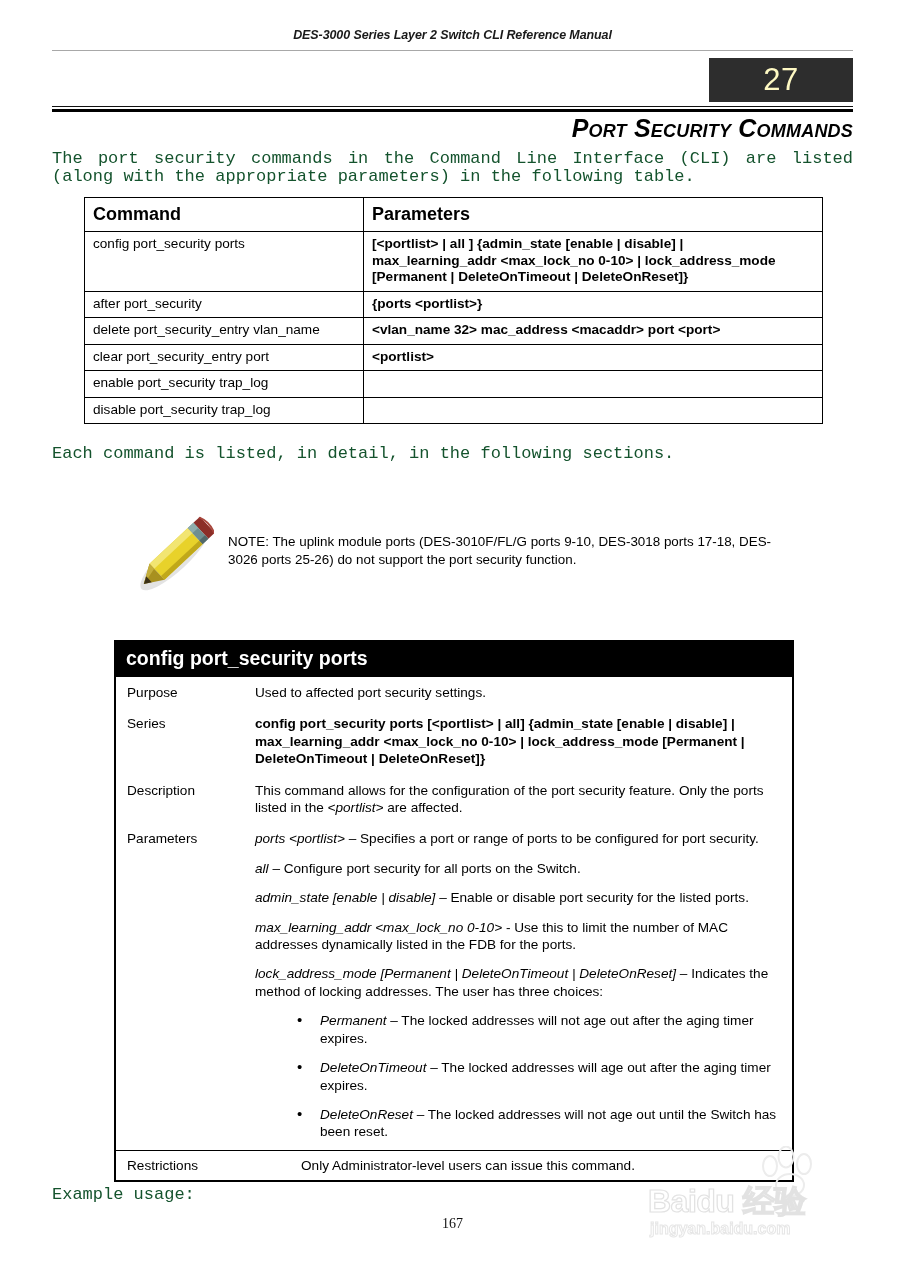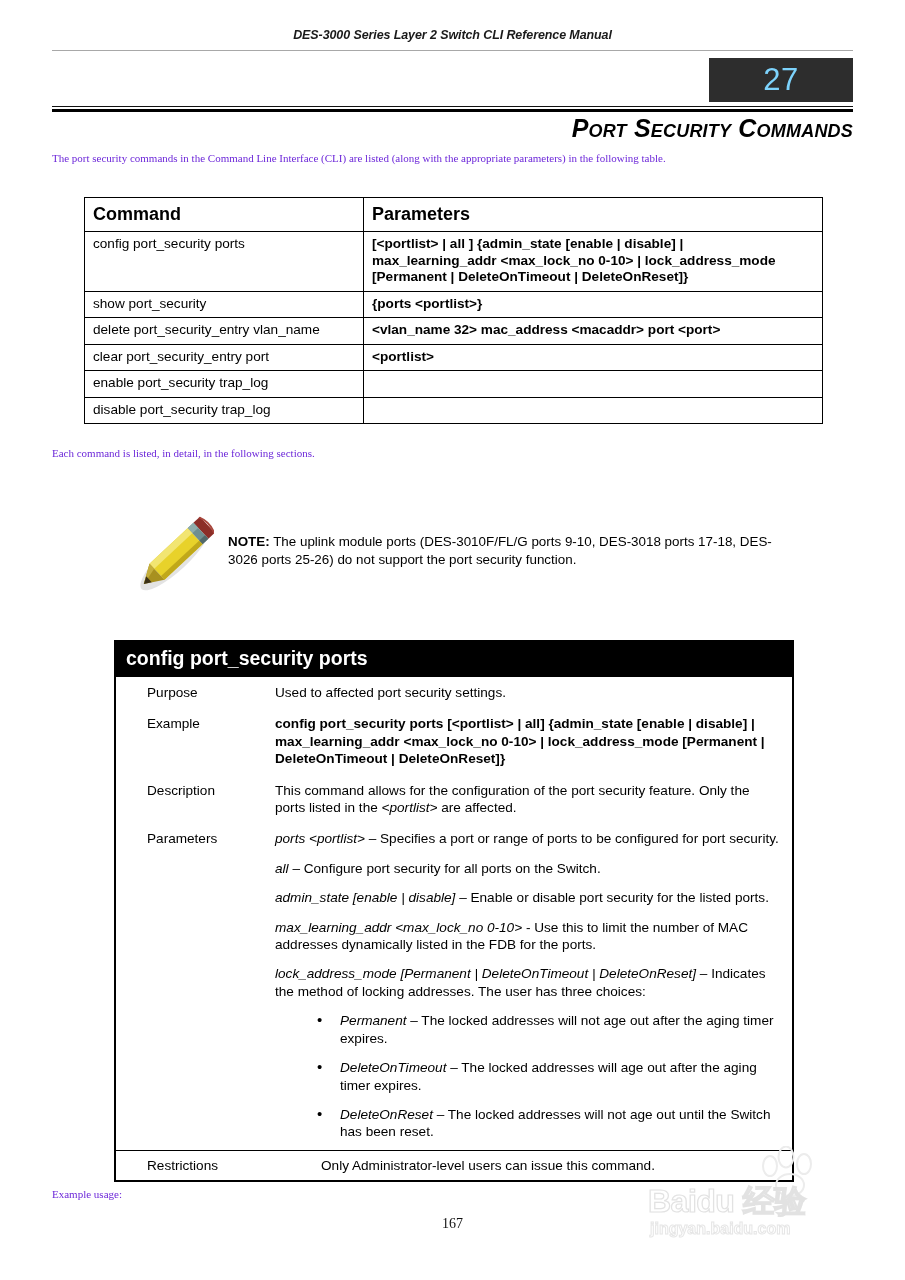--- a/index.html
+++ b/index.html
@@ -46,21 +46,21 @@
   }
 
   
   .chapter-badge {
     position: absolute;
     left: 709px;
     top: 58px;
     width: 144px;
     height: 44px;
     background: #2d2d2d;
-    color: #7dd3fc;
+    color: #fef9c3;
     font-family: "Liberation Sans", sans-serif;
     font-size: 31px;
     line-height: 44px;
     text-align: center;
     letter-spacing: 0.5px;
   }
 
   .title-rule {
     position: absolute;
     left: 52px;
@@ -81,25 +81,25 @@
     font-style: italic;
     font-size: 25px;
     font-variant: small-caps;
     letter-spacing: 0.2px;
     white-space: nowrap;
   }
 
   
   .para {
     position: absolute;
-    font-family: Liberation Serif, serif;
-    font-size: 11px;
+    font-family: Liberation Mono, monospace;
+    font-size: 17px;
     line-height: 17.5px;
     text-align: justify;
-    color: #6d28d9;
+    color: #14532d;
   }
   #intro-para { left: 52px; top: 150px; width: 801px; }
   #each-command-para { left: 52px; top: 445px; width: 801px; text-align: left; }
   #example-usage { left: 52px; top: 1186px; width: 400px; text-align: left; }
 
   
   .cmd-table {
     position: absolute;
     left: 84px;
     top: 197px;
@@ -145,21 +145,21 @@
   .note-text {
     position: absolute;
     left: 90px;
     top: 30px;
     width: 550px;
     font-family: "Liberation Sans", sans-serif;
     font-size: 13.4px;
     line-height: 17.5px;
     color: #000;
   }
-  .note-text b { font-weight: bold; }
+  .note-text b { font-weight: normal; }
 
   
   .detail-box {
     position: absolute;
     left: 114px;
     top: 640px;
     width: 676px;
     border: 2px solid #000000;
     background: #ffffff;
     font-family: "Liberation Sans", sans-serif;
@@ -177,21 +177,20 @@
     display: flex;
     align-items: flex-start;
   }
   .drow .dlabel {
     width: 124px;
     flex: 0 0 124px;
     padding: 7px 4px 7px 11px;
     font-size: 13.6px;
     line-height: 17px;
     color: #000;
-    margin-left: 20px;
   }
   .drow .dcontent {
     flex: 1 1 auto;
     padding: 7px 12px 7px 0px;
     font-size: 13.6px;
     line-height: 17.4px;
   }
   .drow.restrictions {
     border-top: 1.4px solid #000;
   }
@@ -301,21 +300,21 @@
       </tr>
     </thead>
     <tbody>
       <tr>
         <td>config port_security ports</td>
         <td class="pcell"> [&lt;portlist&gt; | all ] {admin_state [enable | disable] |
 max_learning_addr &lt;max_lock_no 0-10&gt; | lock_address_mode
 [Permanent | DeleteOnTimeout | DeleteOnReset]}</td>
       </tr>
       <tr>
-        <td>show port_security</td>
+        <td>after port_security</td>
         <td class="pcell">{ports &lt;portlist&gt;}</td>
       </tr>
       <tr>
         <td>delete port_security_entry vlan_name</td>
         <td class="pcell">&lt;vlan_name 32&gt; mac_address &lt;macaddr&gt; port &lt;port&gt;</td>
       </tr>
       <tr>
         <td>clear port_security_entry port</td>
         <td class="pcell">&lt;portlist&gt;</td>
       </tr>
@@ -363,21 +362,21 @@
   <div class="detail-box">
     <div class="detail-head">config port_security ports</div>
     <div class="detail-body">
 
       <div class="drow">
         <div class="dlabel">Purpose</div>
         <div class="dcontent">Used to affected port security settings.</div>
       </div>
 
       <div class="drow">
-        <div class="dlabel">Example</div>
+        <div class="dlabel">Series</div>
         <div class="dcontent syntax-text">config port_security ports [&lt;portlist&gt; | all] {admin_state [enable | disable] | max_learning_addr &lt;max_lock_no 0-10&gt; | lock_address_mode [Permanent | DeleteOnTimeout | DeleteOnReset]}</div>
       </div>
 
       <div class="drow">
         <div class="dlabel">Description</div>
         <div class="dcontent">
           <span>This command allows for the configuration of the port security feature. Only the ports listed in the </span><i>&lt;portlist&gt;</i><span> are affected.</span>
         </div>
       </div>
 

